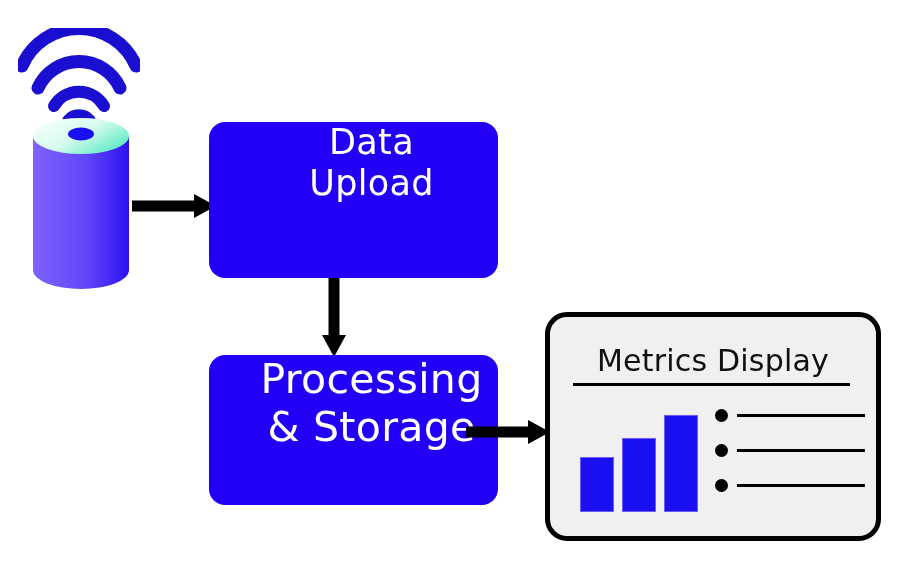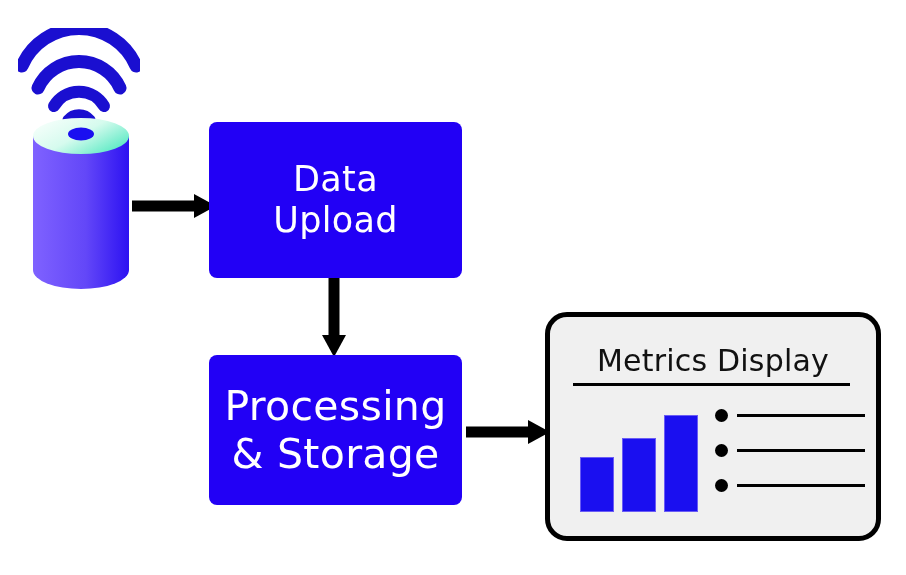--- a/index.html
+++ b/index.html
@@ -29,28 +29,28 @@
     width: 122px; height: 95px;
   }
   #cylinder {
     left: 30px; top: 118px;
     width: 102px; height: 172px;
   }
 
   
   .proc-box {
     background: #2200f5;
-    border-radius: 8px;
+    border-radius: 16px;
     color: #ffffff;
     display: flex;
-    align-items: center;
     justify-content: center;
     text-align: center;
     line-height: 1.18;
     letter-spacing: 0.3px;
+    padding-left: 36px;
   }
   #box-data-upload {
     left: 209px; top: 122px;
     width: 253px; height: 156px;
     font-size: 35px;
   }
   #box-processing-storage {
     left: 209px; top: 355px;
     width: 253px; height: 150px;
     font-size: 41px;

